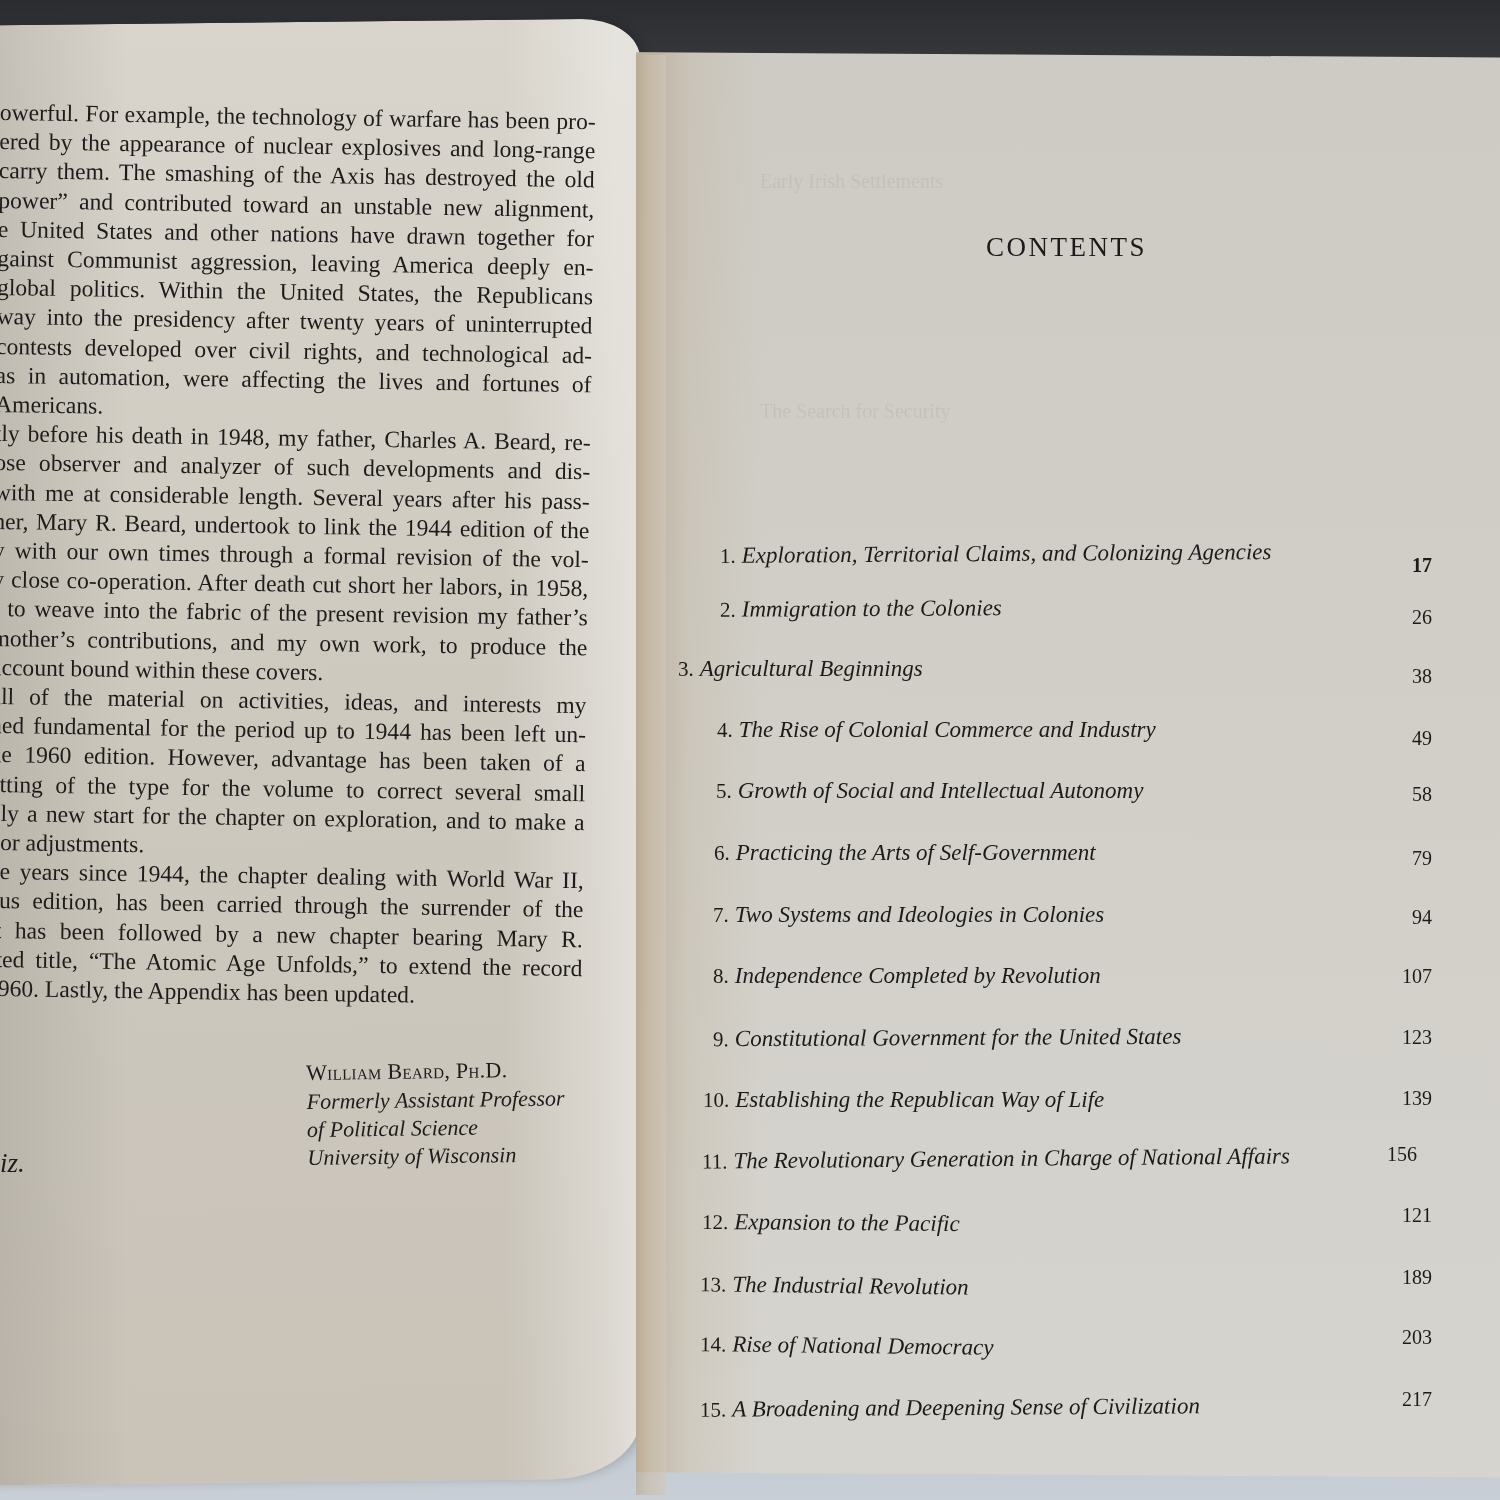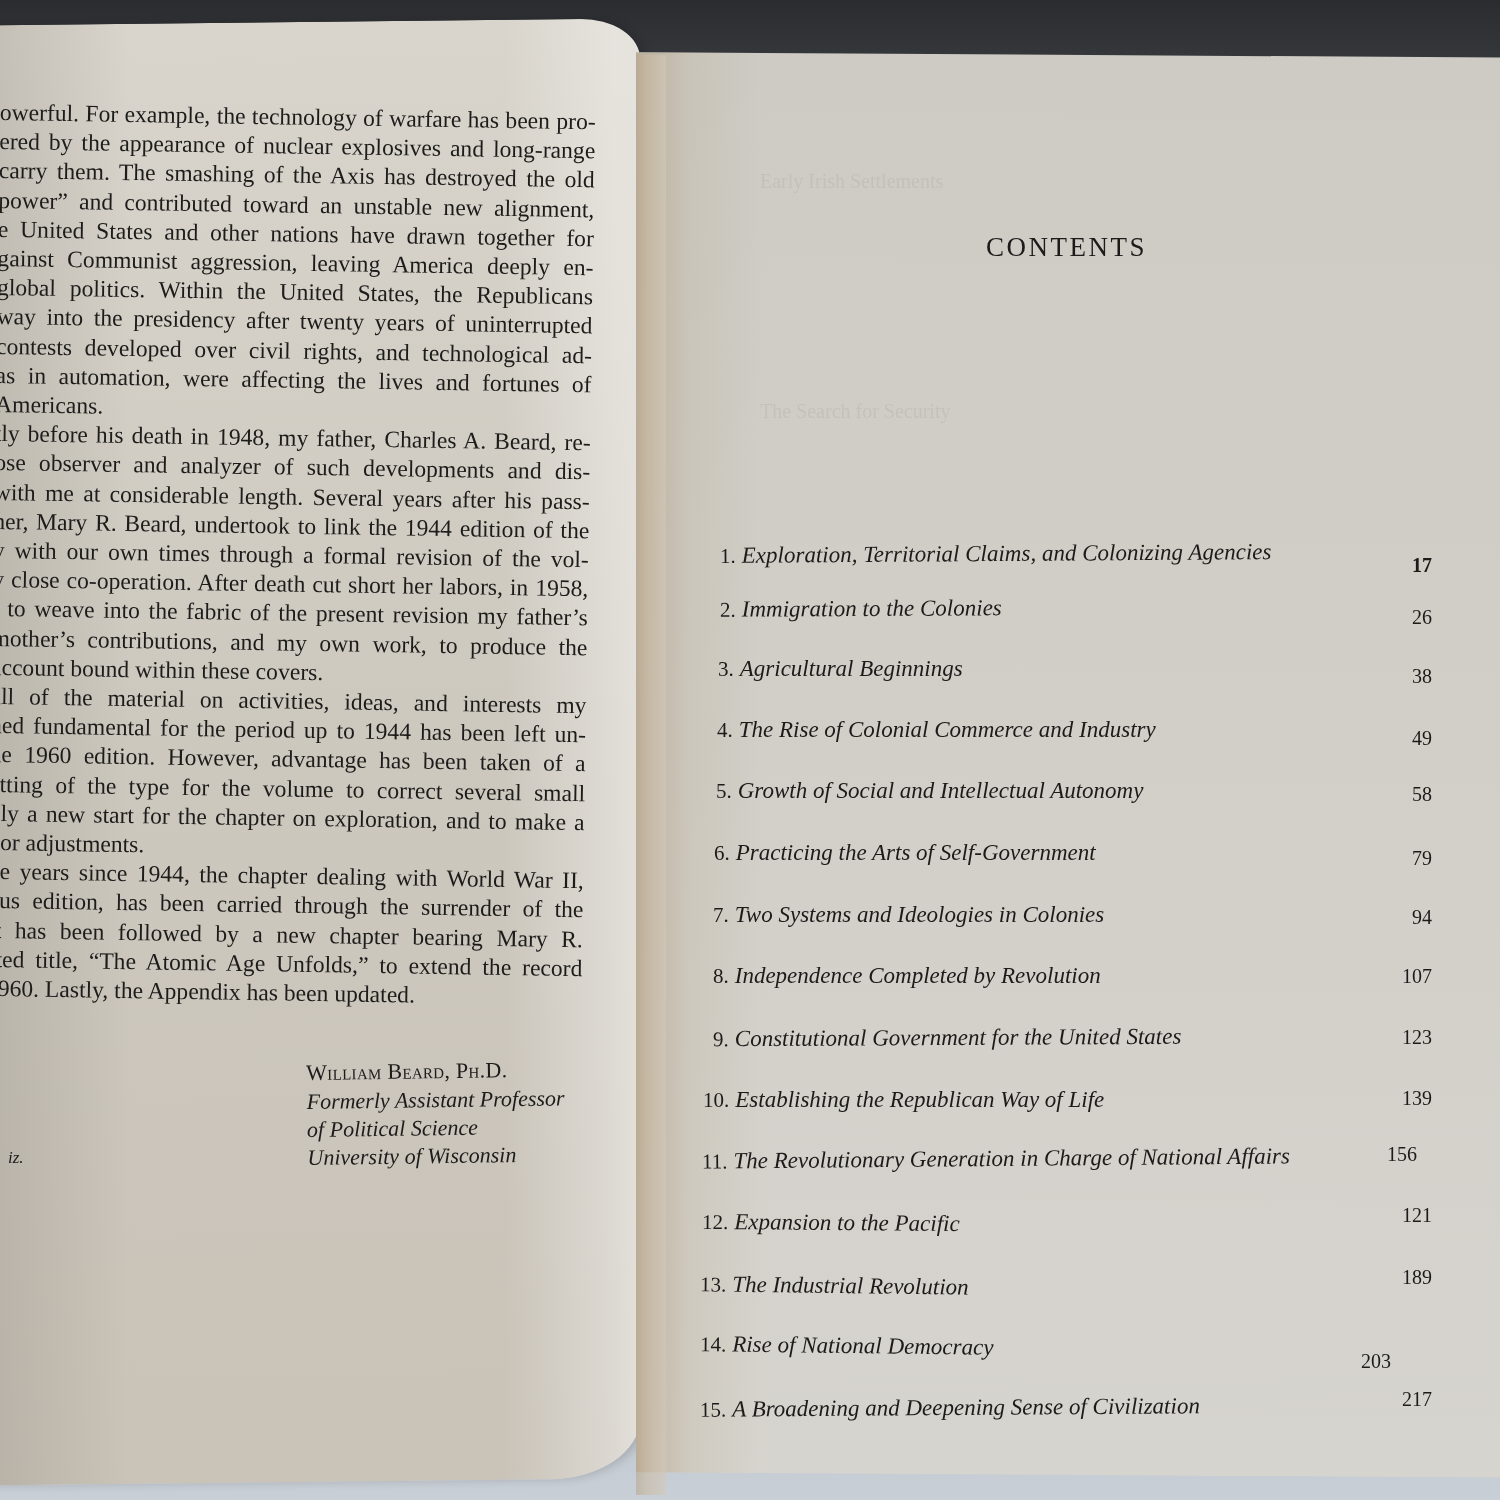--- a/index.html
+++ b/index.html
@@ -73,23 +73,22 @@
       font-style: italic;
       font-size: 22px;
       line-height: 28px;
     }
     .place-fragment {
       position: absolute;
       left: 0;
       top: 1148px;
       font-family: "Liberation Serif", "DejaVu Serif", serif;
       font-style: italic;
-      font-size: 17px;
+      font-size: 27px;
       color: #1d1c1b;
-      padding-left: 8px;
     }
     
     .gutter {
       position: absolute;
       left: 636px;
       top: 55px;
       width: 70px;
       height: 1440px;
       background: linear-gradient(90deg, #b8a78f 0%, #c9baa3 35%, #d2c9bb 100%);
     }
@@ -206,21 +205,21 @@
     <div class="toc-entry" style="left:720px;top:541px;transform:rotate(-0.4deg);">
       <span class="num">1.</span><span class="title">Exploration, Territorial Claims, and Colonizing Agencies</span>
     </div>
     <div class="toc-page" style="left:1372px;top:554px;font-weight:bold;">17</div>
 
     <div class="toc-entry" style="left:720px;top:596px;transform:rotate(-0.3deg);">
       <span class="num">2.</span><span class="title">Immigration to the Colonies</span>
     </div>
     <div class="toc-page" style="left:1372px;top:606px;">26</div>
 
-    <div class="toc-entry" style="left:718px;top:656px;text-align:center;">
+    <div class="toc-entry" style="left:678px;top:656px;text-align:center;">
       <span class="num">3.</span><span class="title">Agricultural Beginnings</span>
     </div>
     <div class="toc-page" style="left:1372px;top:665px;">38</div>
 
     <div class="toc-entry" style="left:717px;top:717px;">
       <span class="num">4.</span><span class="title">The Rise of Colonial Commerce and Industry</span>
     </div>
     <div class="toc-page" style="left:1372px;top:727px;">49</div>
 
     <div class="toc-entry" style="left:716px;top:778px;">
@@ -264,20 +263,20 @@
     <div class="toc-page" style="left:1372px;top:1204px;">121</div>
 
     <div class="toc-entry" style="left:700px;top:1273px;transform:rotate(0.7deg);">
       <span class="num">13.</span><span class="title">The Industrial Revolution</span>
     </div>
     <div class="toc-page" style="left:1372px;top:1266px;">189</div>
 
     <div class="toc-entry" style="left:700px;top:1333px;transform:rotate(0.7deg);">
       <span class="num">14.</span><span class="title">Rise of National Democracy</span>
     </div>
-    <div class="toc-page" style="left:1331px;top:1326px;margin-top:24px;">203</div>
+    <div class="toc-page" style="left:1372px;top:1326px;">203</div>
 
     <div class="toc-entry" style="left:700px;top:1395px;transform:rotate(-0.4deg);">
       <span class="num">15.</span><span class="title">A Broadening and Deepening Sense of Civilization</span>
     </div>
     <div class="toc-page" style="left:1372px;top:1388px;">217</div>
   </div>
 </div>
 
 </body></html>

